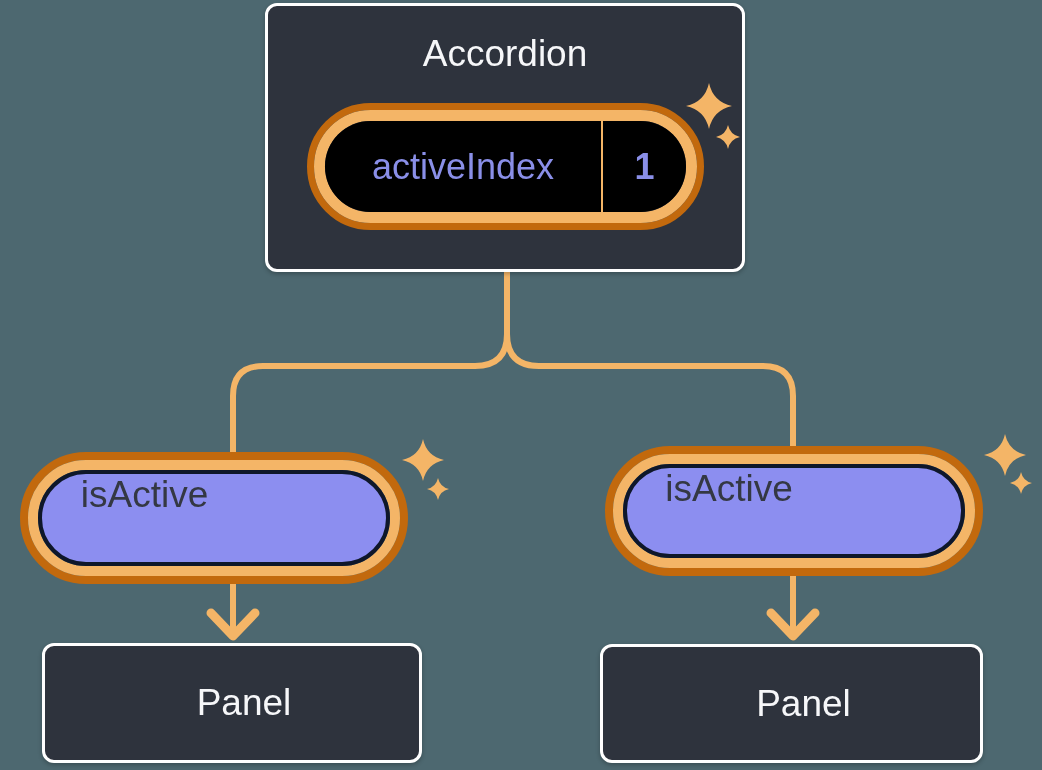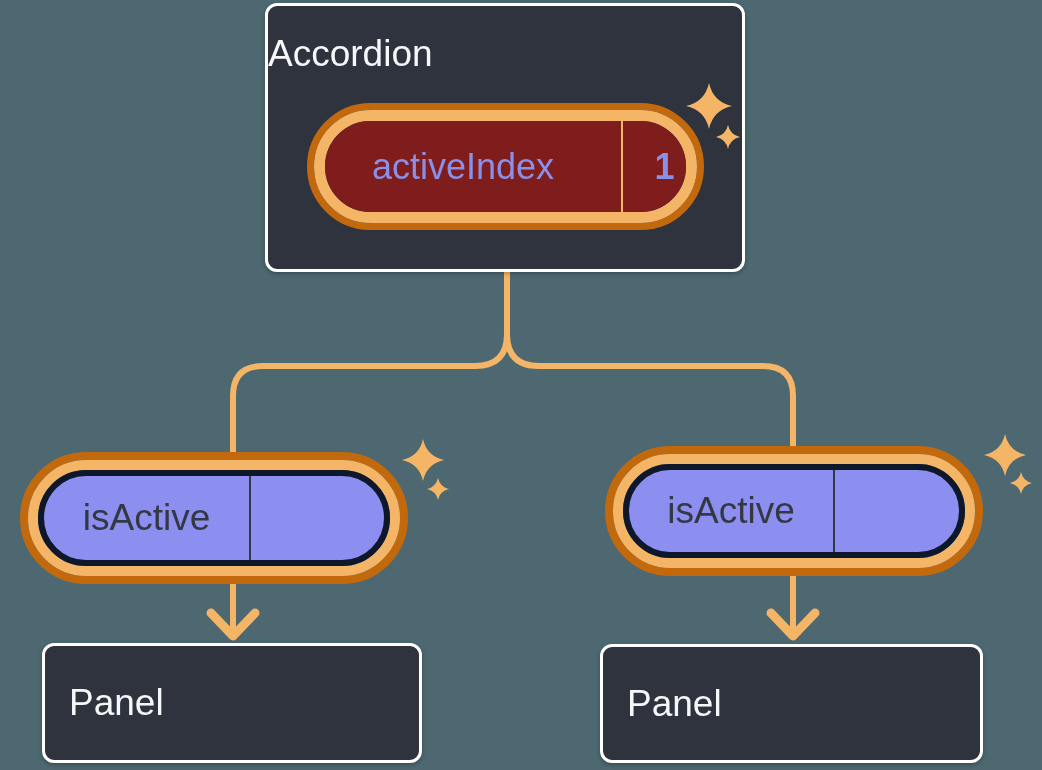--- a/index.html
+++ b/index.html
@@ -17,21 +17,21 @@
   .node-box{
     position:absolute;
     background:#2E333D;
     border:3px solid #ffffff;
     border-radius:12px;
     box-sizing:border-box;
     box-shadow:0 2px 4px rgba(0,0,0,0.25);
     z-index:1;
   }
   .node-title{
-    width:100%;
+    width:100%;text-align:center;
     color:#F6F7F9;font-size:37px;font-weight:400;
   }
   .accordion-box{left:265px;top:3px;width:480px;height:269px;}
   .accordion-box .node-title{margin-top:27px;}
   .panel-box{display:flex;align-items:center;justify-content:center;padding-left:24px;}
   .panel-left{left:42px;top:643px;width:380px;height:120px;}
   .panel-right{left:600px;top:644px;width:383px;height:119px;}
 
   .pill-outer{
     position:absolute;z-index:2;
@@ -45,26 +45,27 @@
     border-radius:999px;
     box-sizing:border-box;
   }
   .pill-content{
     width:100%;height:100%;
     border-radius:999px;
     box-sizing:border-box;
     display:flex;align-items:stretch;
     overflow:hidden;
   }
-  .pill-state .pill-content{background:#7f1d1d;gap:20px;}
+  .pill-state .pill-content{background:#000000;}
   .pill-prop .pill-mid{border-width:10px;}
   .pill-prop{border-width:8px;}
   .pill-prop .pill-content{
     background:#8C8EF0;
-    border:6px solid #0f172a;
+    border:4px solid #0f172a;
+    flex-direction:column;
   }
   .pill-seg{display:flex;align-items:center;justify-content:center;}
   .pill-label{font-size:36px;}
   .pill-value{font-weight:700;font-size:36px;flex:1;}
   .pill-state .pill-label,.pill-state .pill-value{color:#8A8FE8;}
   .pill-prop .pill-label,.pill-prop .pill-value{color:#343843;font-size:37px;}
   .pill-divider{width:2px;}
   .pill-state .pill-divider{background:#F4B567;}
   .pill-prop .pill-divider{background:#343843;}
 

